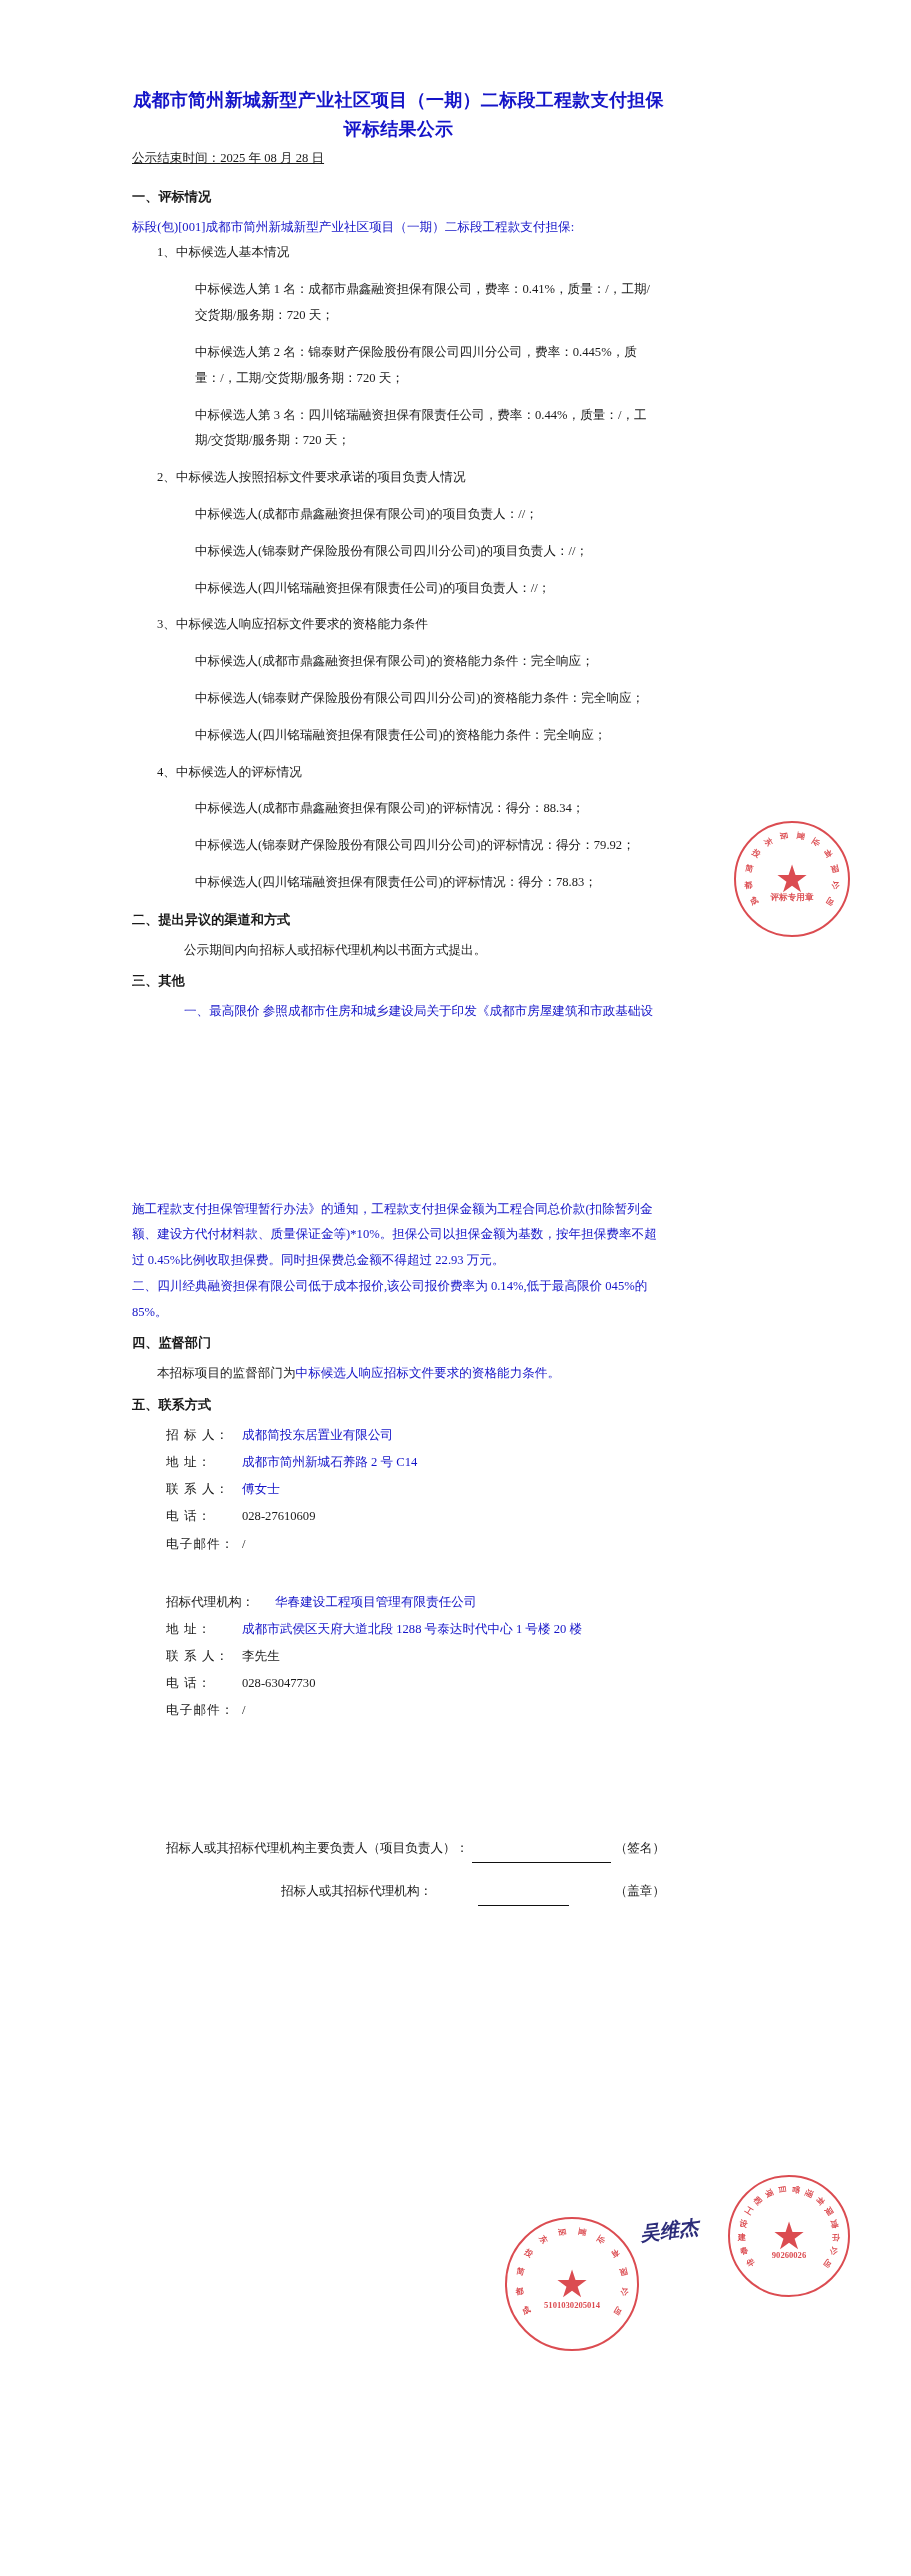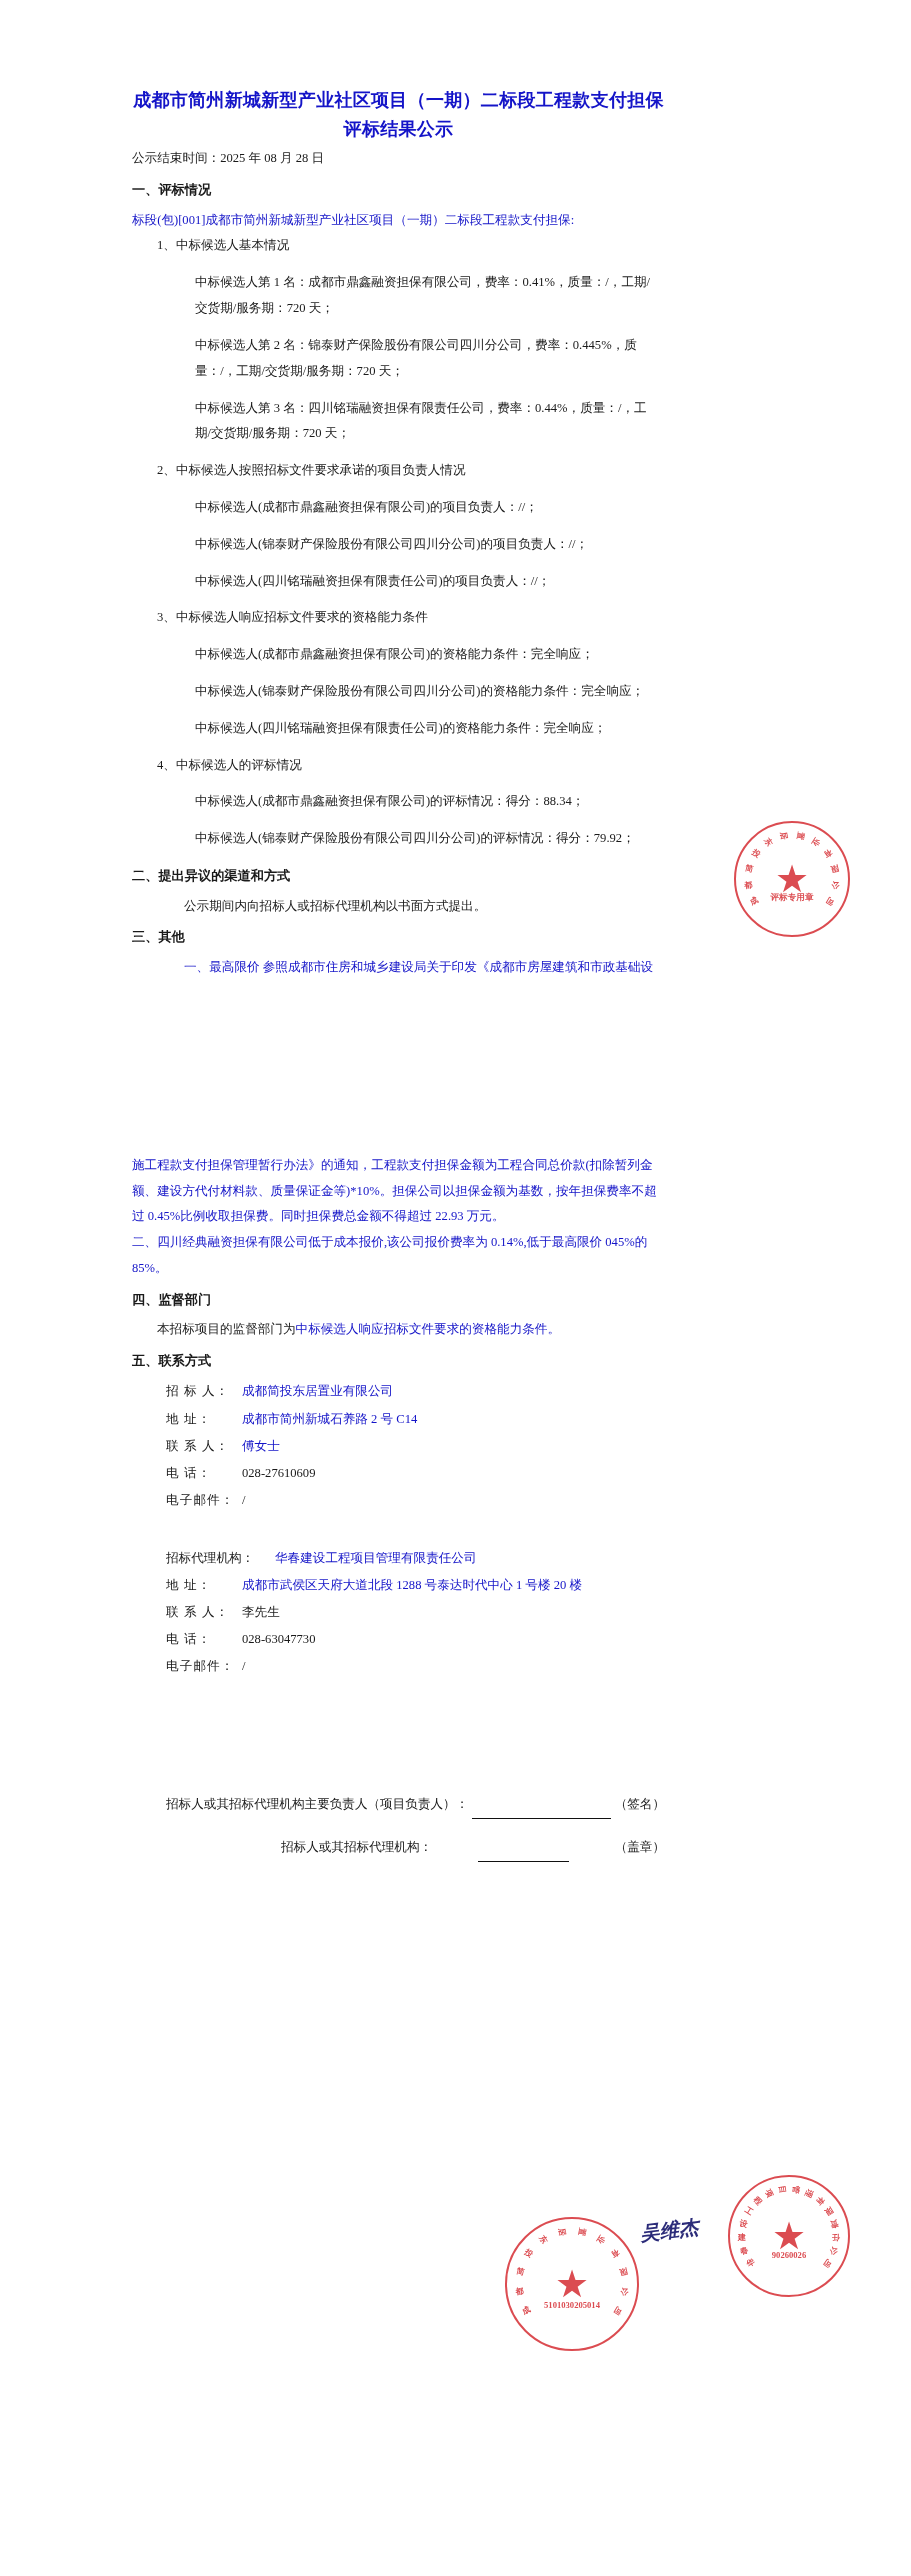--- a/index.html
+++ b/index.html
@@ -34,22 +34,23 @@
   .doc-subtitle {
     color: #1414c8;
     font-size: 15px;
     font-weight: bold;
     text-align: center;
     line-height: 1.7;
     margin: 0 0 36px 0;
   }
   .pub-time {
     font-size: 12.6px;
-    margin: 0 0 6px 0;
+    margin: 0 0 13px 0;
     line-height: 1.9;
+    text-decoration: underline;
   }
   .sec-head {
     font-size: 13.2px;
     font-weight: bold;
     margin: 4.6px 0 5.7px 0;
     line-height: 1.9;
   }
   .blue {
     color: #1414c8;
   }
@@ -228,20 +229,21 @@
   <div class="lvl2">中标候选人(四川铭瑞融资担保有限责任公司)的项目负责人：//；</div>
 
   <div class="lvl1 indent1">3、中标候选人响应招标文件要求的资格能力条件</div>
   <div class="lvl2">中标候选人(成都市鼎鑫融资担保有限公司)的资格能力条件：完全响应；</div>
   <div class="lvl2">中标候选人(锦泰财产保险股份有限公司四川分公司)的资格能力条件：完全响应；</div>
   <div class="lvl2">中标候选人(四川铭瑞融资担保有限责任公司)的资格能力条件：完全响应；</div>
 
   <div class="lvl1 indent1">4、中标候选人的评标情况</div>
   <div class="lvl2">中标候选人(成都市鼎鑫融资担保有限公司)的评标情况：得分：88.34；</div>
   <div class="lvl2">中标候选人(锦泰财产保险股份有限公司四川分公司)的评标情况：得分：79.92；</div>
+  <div class="lvl2">中标候选人(四川铭瑞融资担保有限责任公司)的评标情况：得分：78.83；</div>
 
   <div class="sec-head">二、提出异议的渠道和方式</div>
   <div class="para ind2">公示期间内向招标人或招标代理机构以书面方式提出。</div>
 
   <div class="sec-head">三、其他</div>
   <div class="para ind2 blue">一、最高限价 参照成都市住房和城乡建设局关于印发《成都市房屋建筑和市政基础设</div>
 
   <div class="gap-block"></div>
 
   <div class="para blue">施工程款支付担保管理暂行办法》的通知，工程款支付担保金额为工程合同总价款(扣除暂列金额、建设方代付材料款、质量保证金等)*10%。担保公司以担保金额为基数，按年担保费率不超过 0.45%比例收取担保费。同时担保费总金额不得超过 22.93 万元。</div>

